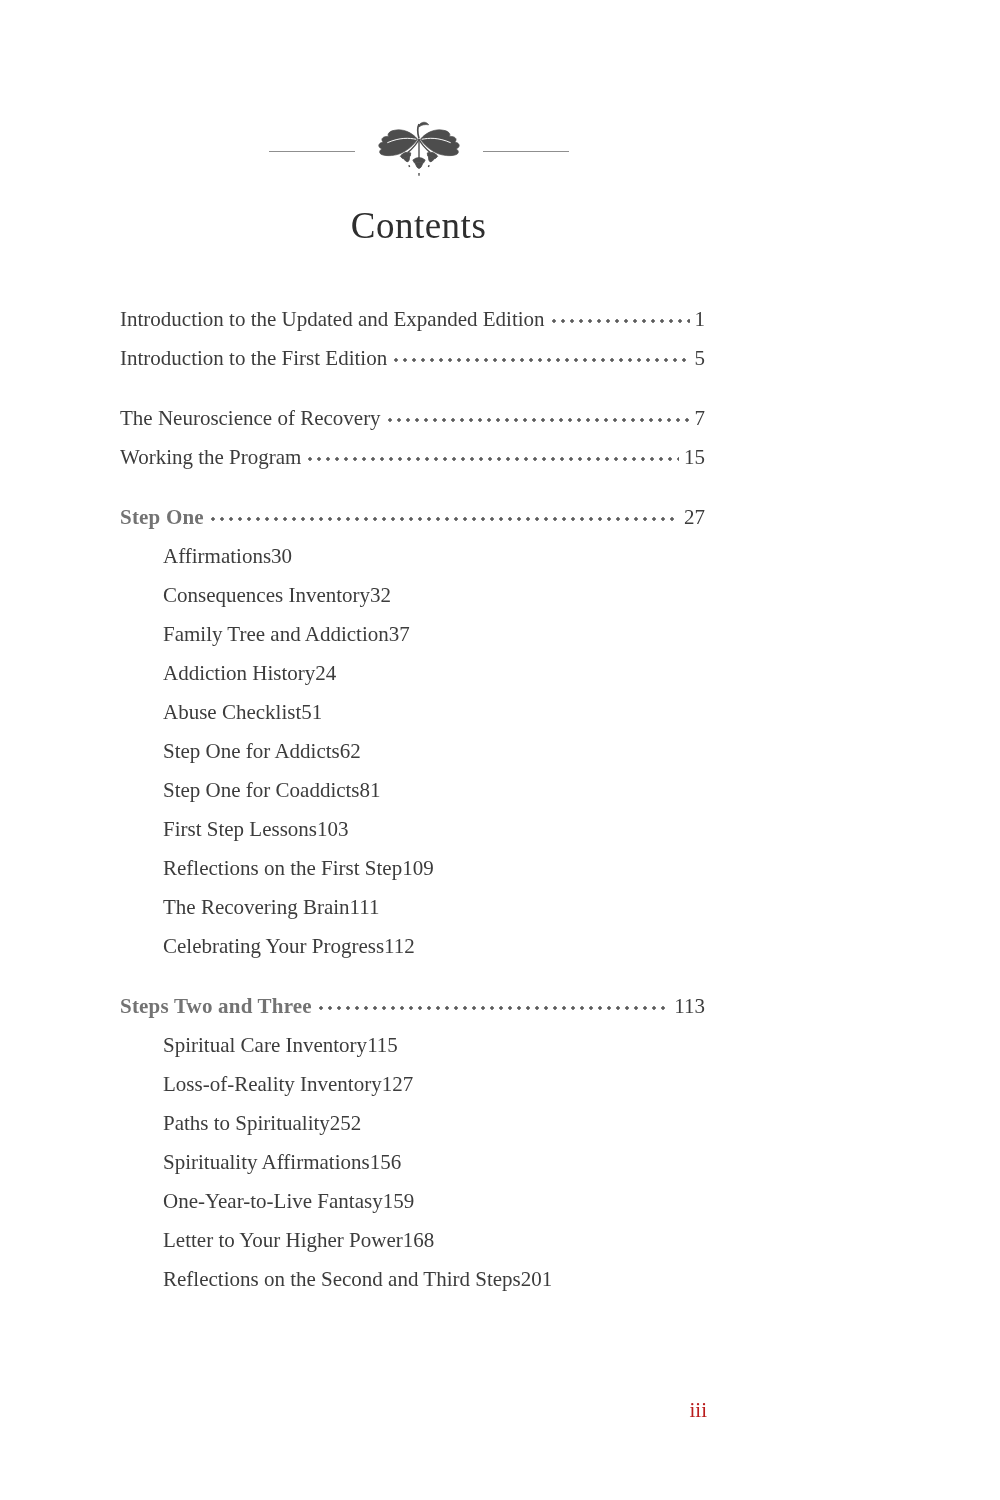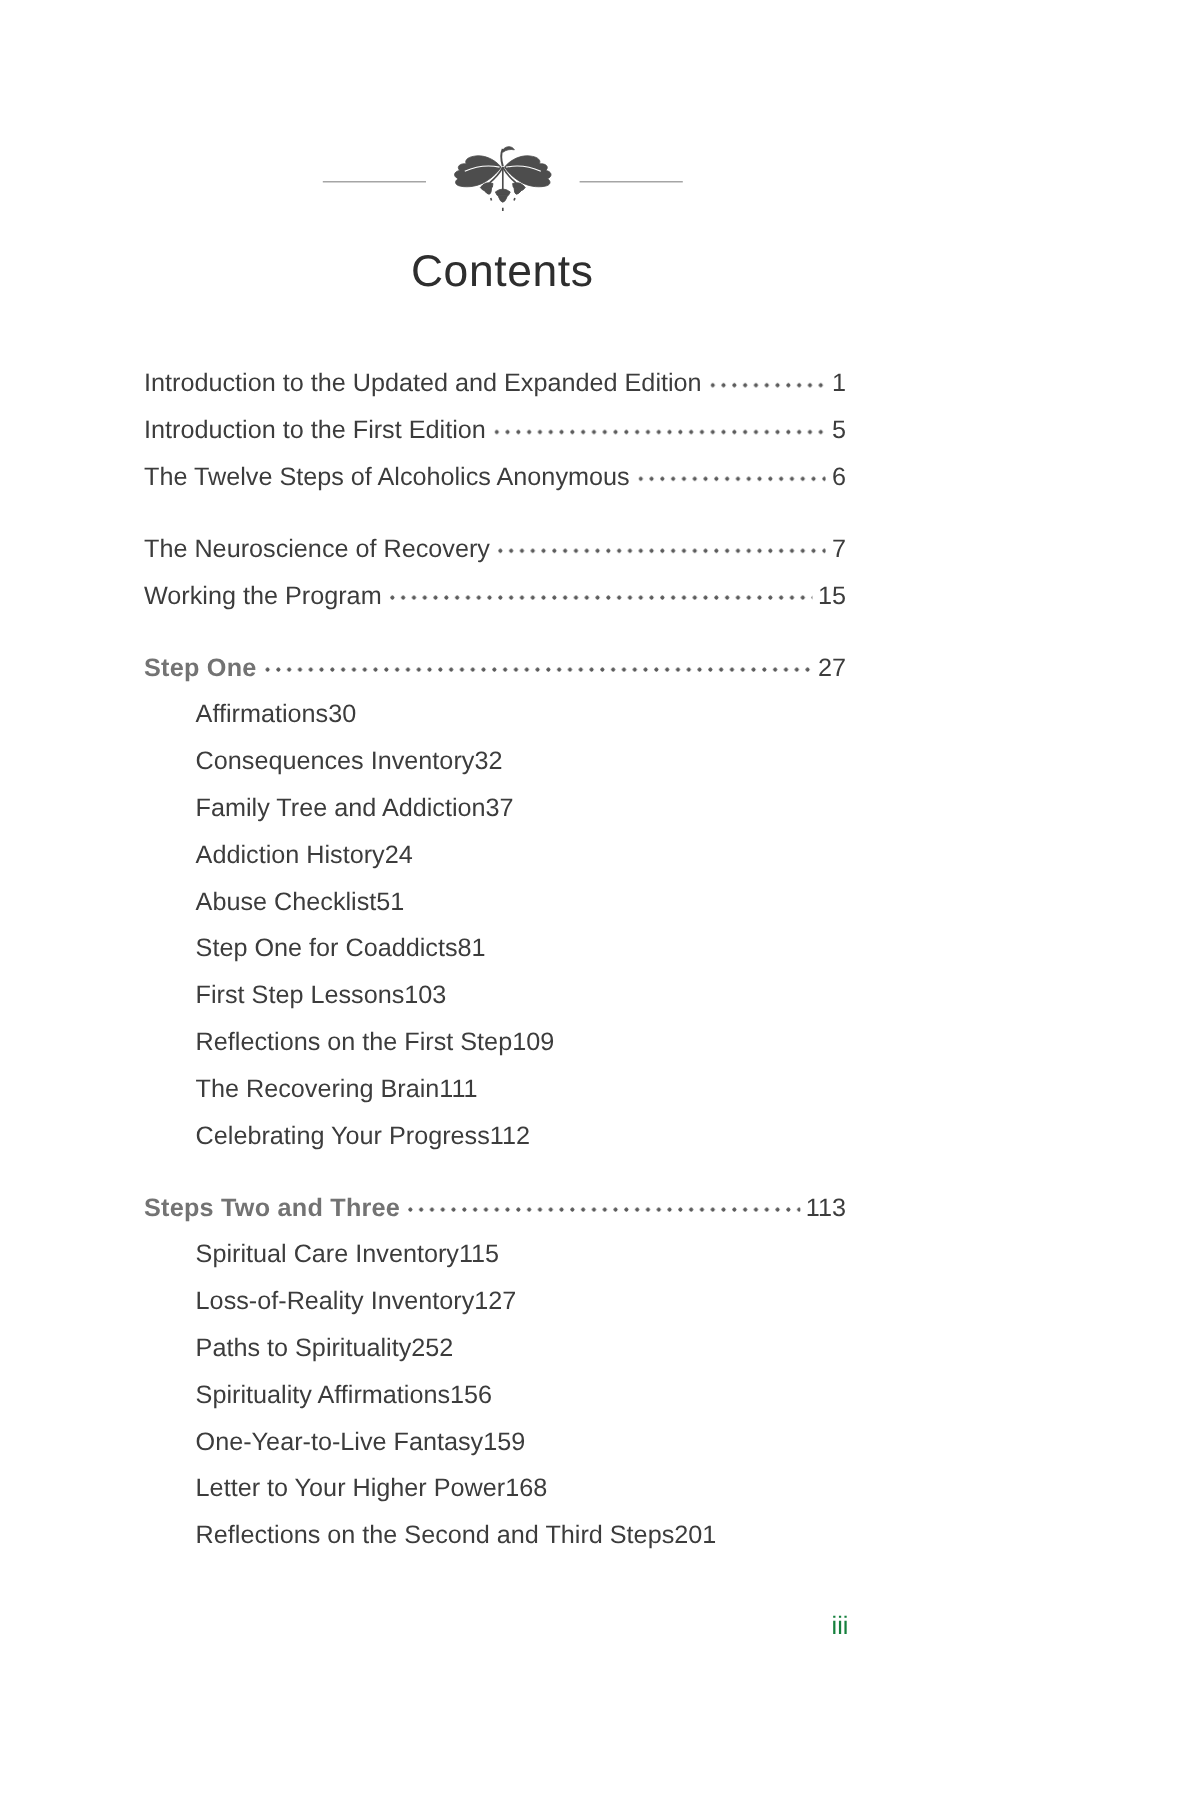--- a/index.html
+++ b/index.html
@@ -5,21 +5,21 @@
   html, body {
     margin: 0;
     padding: 0;
     background: #ffffff;
   }
   .page {
     position: relative;
     width: 837px;
     height: 1500px;
     background: #ffffff;
-    font-family: Liberation Sans, sans-serif;
+    font-family: Liberation Serif, serif;
     color: #3c3c3c;
     overflow: hidden;
   }
   
   .ornament-row {
     margin-top: 120px;
     display: flex;
     align-items: center;
     justify-content: center;
     height: 62px;
@@ -75,24 +75,24 @@
     background-image: radial-gradient(circle at 2px 2px, #5c5c5c 1.5px, rgba(0,0,0,0) 1.9px);
     background-size: 9px 4px;
     background-repeat: repeat-x;
     background-position: left calc(100% - 3px);
   }
   .pnum { color: #3c3c3c; }
   .row.sub .pnum { }
   
   .folio {
     position: absolute;
-    top: 1344px;
+    top: 1398px;
     right: 130px;
     font-size: 21px;
-    color: #15803d;
+    color: #b91c1c;
   }
 </style>
 </head>
 <body>
 
 <div class="page">
 
   <div class="ornament-row">
     <div class="rule"></div>
     <svg class="ornament" viewBox="0 0 140 90" xmlns="http://www.w3.org/2000/svg" aria-hidden="true">
@@ -153,25 +153,20 @@
         <div class="row">
           <span class="label">Introduction to the Updated and Expanded Edition</span>
           <span class="dots"></span>
           <span class="pnum">1</span>
         </div>
         <div class="row">
           <span class="label">Introduction to the First Edition</span>
           <span class="dots"></span>
           <span class="pnum">5</span>
         </div>
-        <div class="row">
-          <span class="label">The Twelve Steps of Alcoholics Anonymous</span>
-          <span class="dots"></span>
-          <span class="pnum">6</span>
-        </div>
       </div>
       <div class="toc-group">
         <div class="row">
           <span class="label">The Neuroscience of Recovery</span>
           <span class="dots"></span>
           <span class="pnum">7</span>
         </div>
         <div class="row">
           <span class="label">Working the Program</span>
           <span class="dots"></span>
@@ -198,20 +193,24 @@
         </div>
         <div class="row sub">
           <span class="label">Addiction History</span>
           <span class="pnum">24</span>
         </div>
         <div class="row sub">
           <span class="label">Abuse Checklist</span>
           <span class="pnum">51</span>
         </div>
         <div class="row sub">
+          <span class="label">Step One for Addicts</span>
+          <span class="pnum">62</span>
+        </div>
+        <div class="row sub">
           <span class="label">Step One for Coaddicts</span>
           <span class="pnum">81</span>
         </div>
         <div class="row sub">
           <span class="label">First Step Lessons</span>
           <span class="pnum">103</span>
         </div>
         <div class="row sub">
           <span class="label">Reflections on the First Step</span>
           <span class="pnum">109</span>

